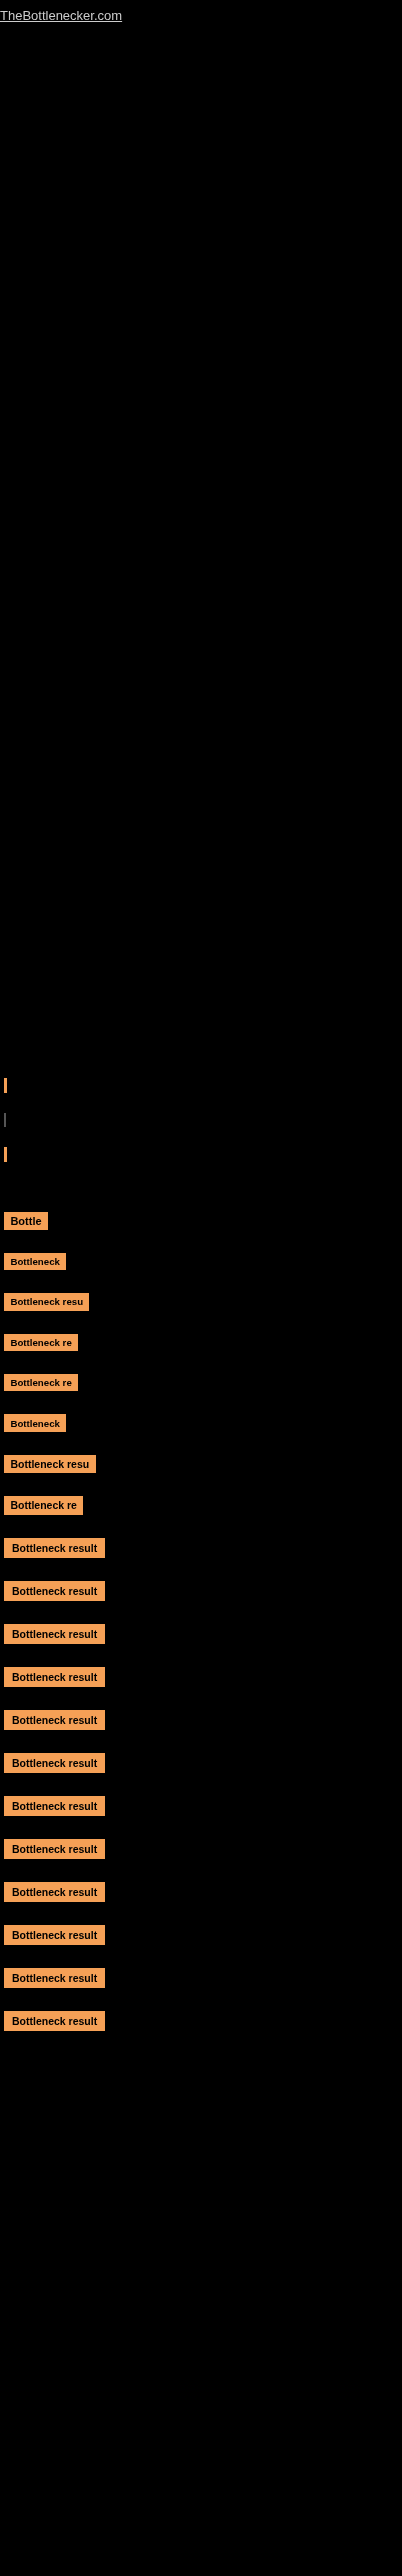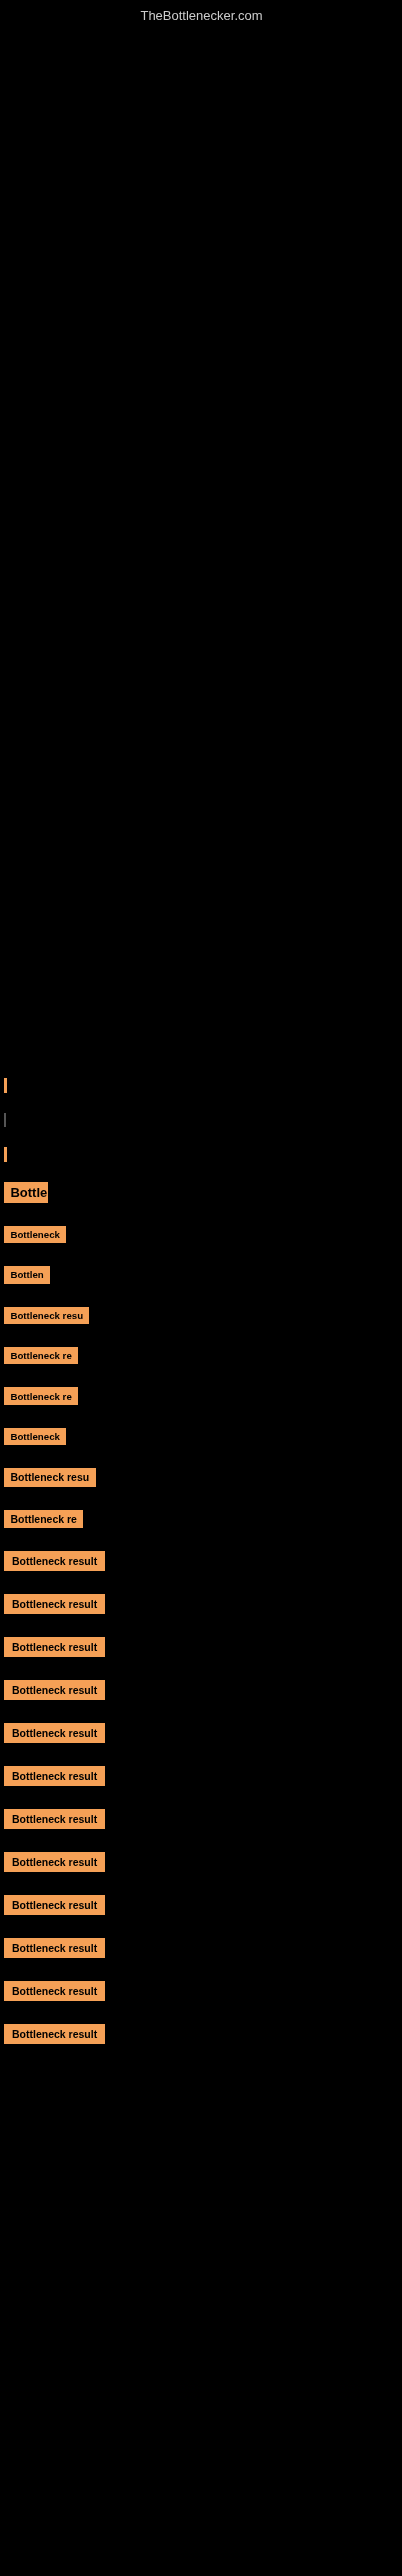--- a/index.html
+++ b/index.html
@@ -12,23 +12,23 @@
       background-color: #000000;
       width: 403px;
       min-height: 2576px;
       font-family: Arial, sans-serif;
       position: relative;
     }
 
     .site-title {
       color: #cccccc;
       font-size: 13px;
-      text-align: center;
       padding-top: 8px;
       padding-bottom: 8px;
+      text-decoration: underline;
     }
 
     .bottleneck-label {
       background-color: #f5a056;
       color: #000000;
       font-size: 10.5px;
       font-weight: bold;
       padding: 3.2px 6.4px;
       display: inline-block;
       white-space: nowrap;
@@ -71,30 +71,27 @@
 
   <div class="item-wrapper">
     <div class="pipe-indicator" style="width:1.6px; height:14.5px; background:#555;"></div>
   </div>
 
   <div class="item-wrapper">
     <div class="bar-indicator" style="width:3.2px; height:14.5px;"></div>
   </div>
 
   <div class="item-wrapper">
-    <span class="bottleneck-label" style="max-width:44px; overflow:hidden; font-size:13px;">Bottle</span>
+    <span class="bottleneck-label" style="max-width:44px; overflow:hidden; font-size:11px;margin-top:30px;">Bottle</span>
   </div>
 
   <div class="item-wrapper">
     <span class="bottleneck-label" style="max-width:68px; overflow:hidden; font-size:9.7px;">Bottleneck</span>
   </div>
 
-  <div class="item-wrapper">
-    <span class="bottleneck-label" style="max-width:55px; overflow:hidden; font-size:9.7px;">Bottlen</span>
-  </div>
 
 
   <div class="item-wrapper">
     <span class="bottleneck-label" style="max-width:105px; overflow:hidden; font-size:9.7px;">Bottleneck resu</span>
   </div>
 
   <div class="item-wrapper">
     <span class="bottleneck-label" style="max-width:89px; overflow:hidden; font-size:9.7px;">Bottleneck re</span>
   </div>
 

